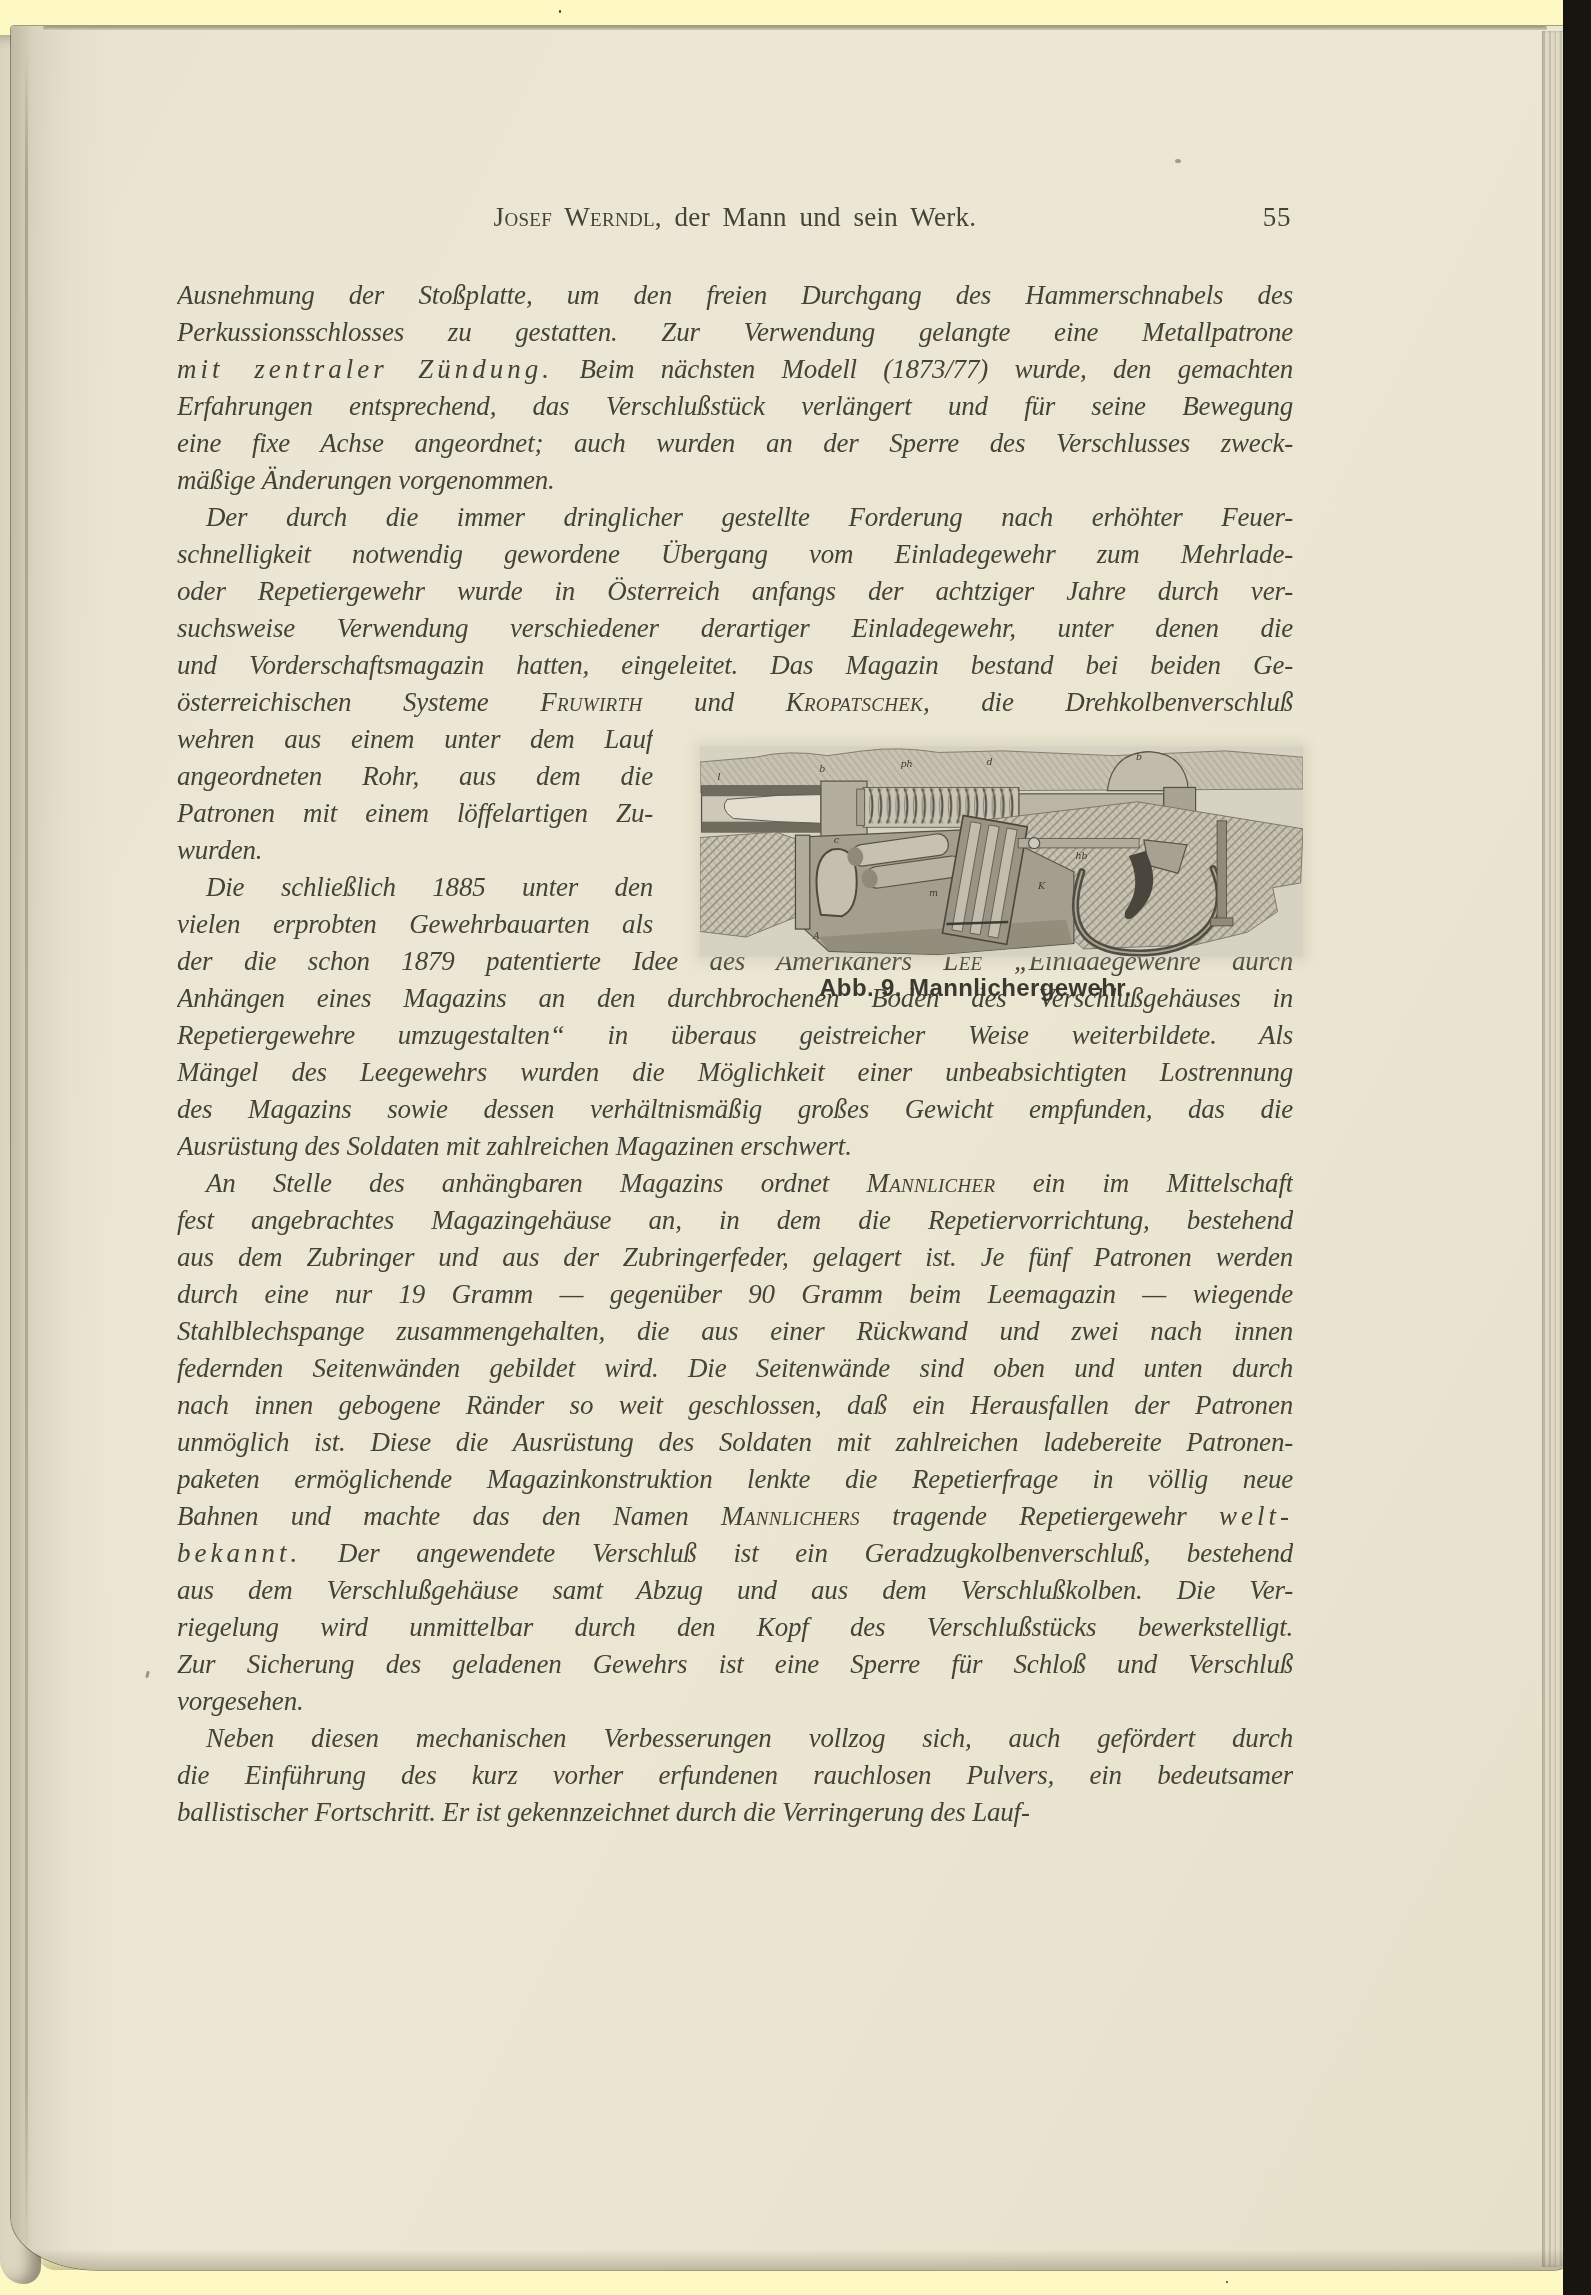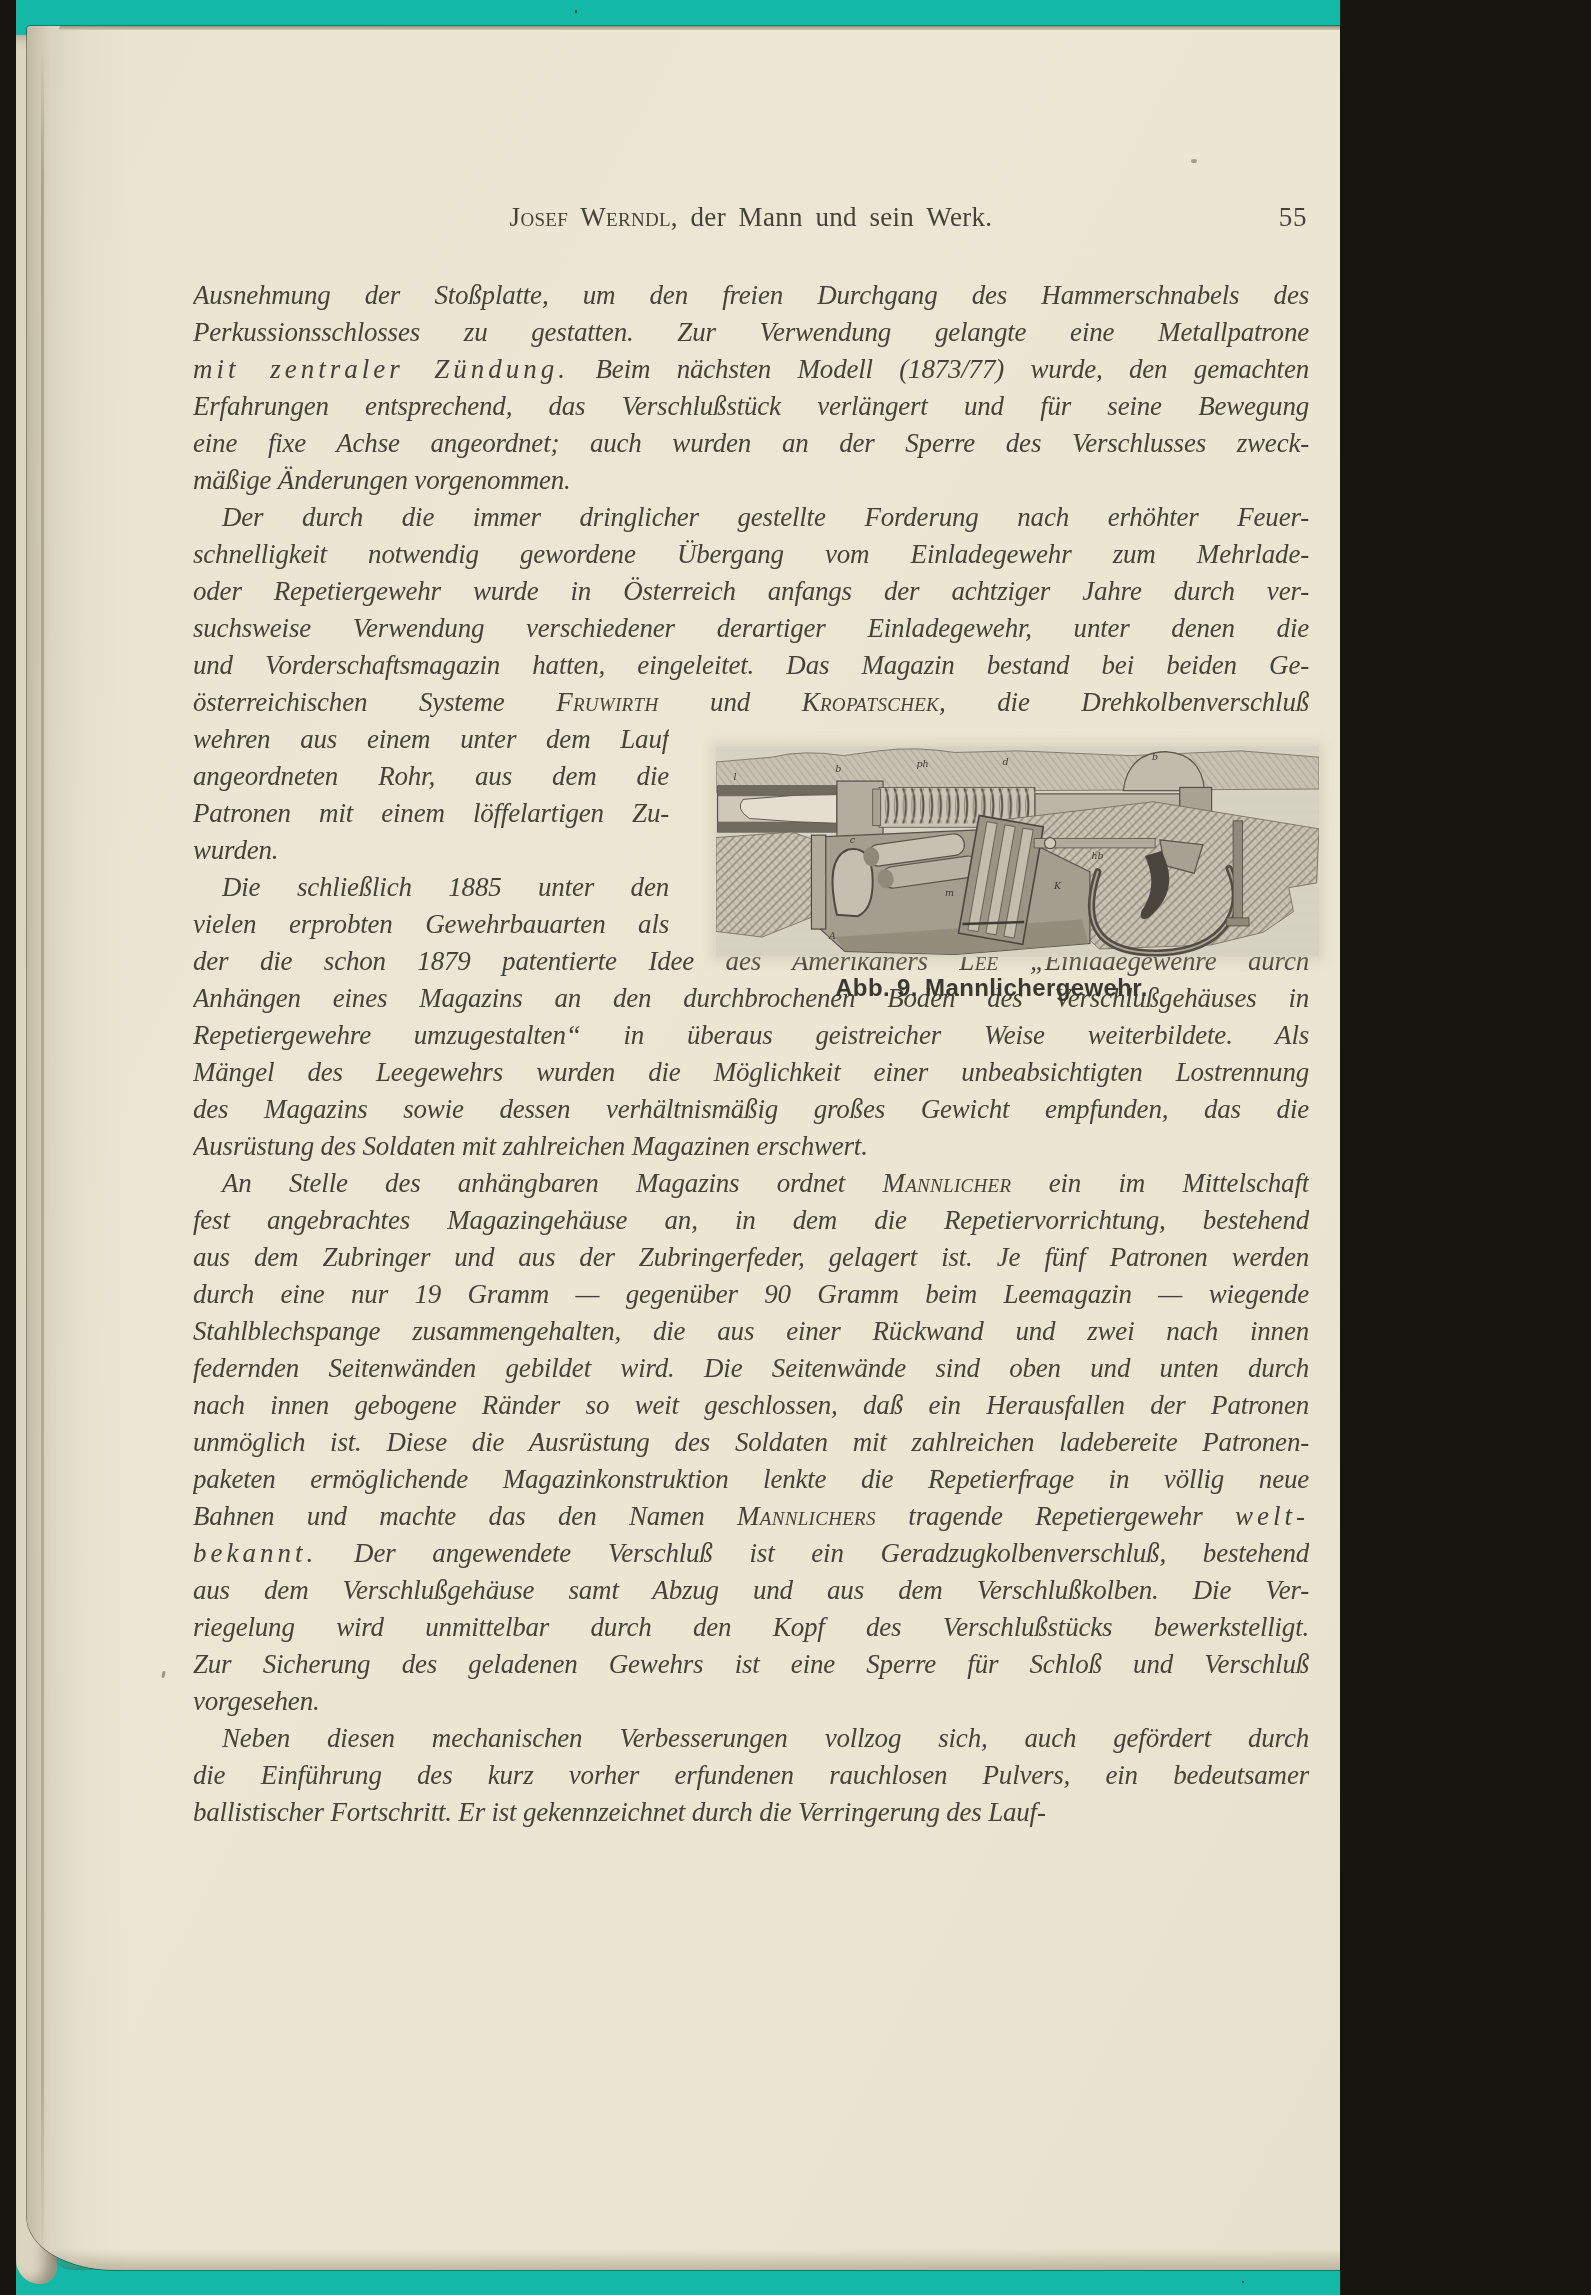--- a/index.html
+++ b/index.html
@@ -1,17 +1,17 @@
 <!DOCTYPE html>
 <html lang="de" style="font-size:12.7px"><head>
 <meta charset="utf-8">
 <style>
   html,body{margin:0;padding:0;background:#17150f;}
-  #canvas{position:relative;width:1324px;height:2295px;background:#14b8a6;overflow:hidden;
-          font-family:"Liberation Serif","DejaVu Serif",serif;margin-left:16px;}
+  #canvas{position:relative;width:1563px;height:2295px;background:#fef9c3;overflow:hidden;
+          font-family:"Liberation Serif","DejaVu Serif",serif;}
   
   .dust{position:absolute;border-radius:50%;background:#3c3a33;}
 
   
   .page-behind{position:absolute;left:0;top:35px;width:41px;height:2249px;
                background:#dcd6c1;border-radius:0 0 27px 37px;
                box-shadow:inset -11px 0 14.3px rgba(60,52,34,.45);}
 
   
   .page{position:absolute;left:11px;top:26px;width:1560px;height:2244px;

